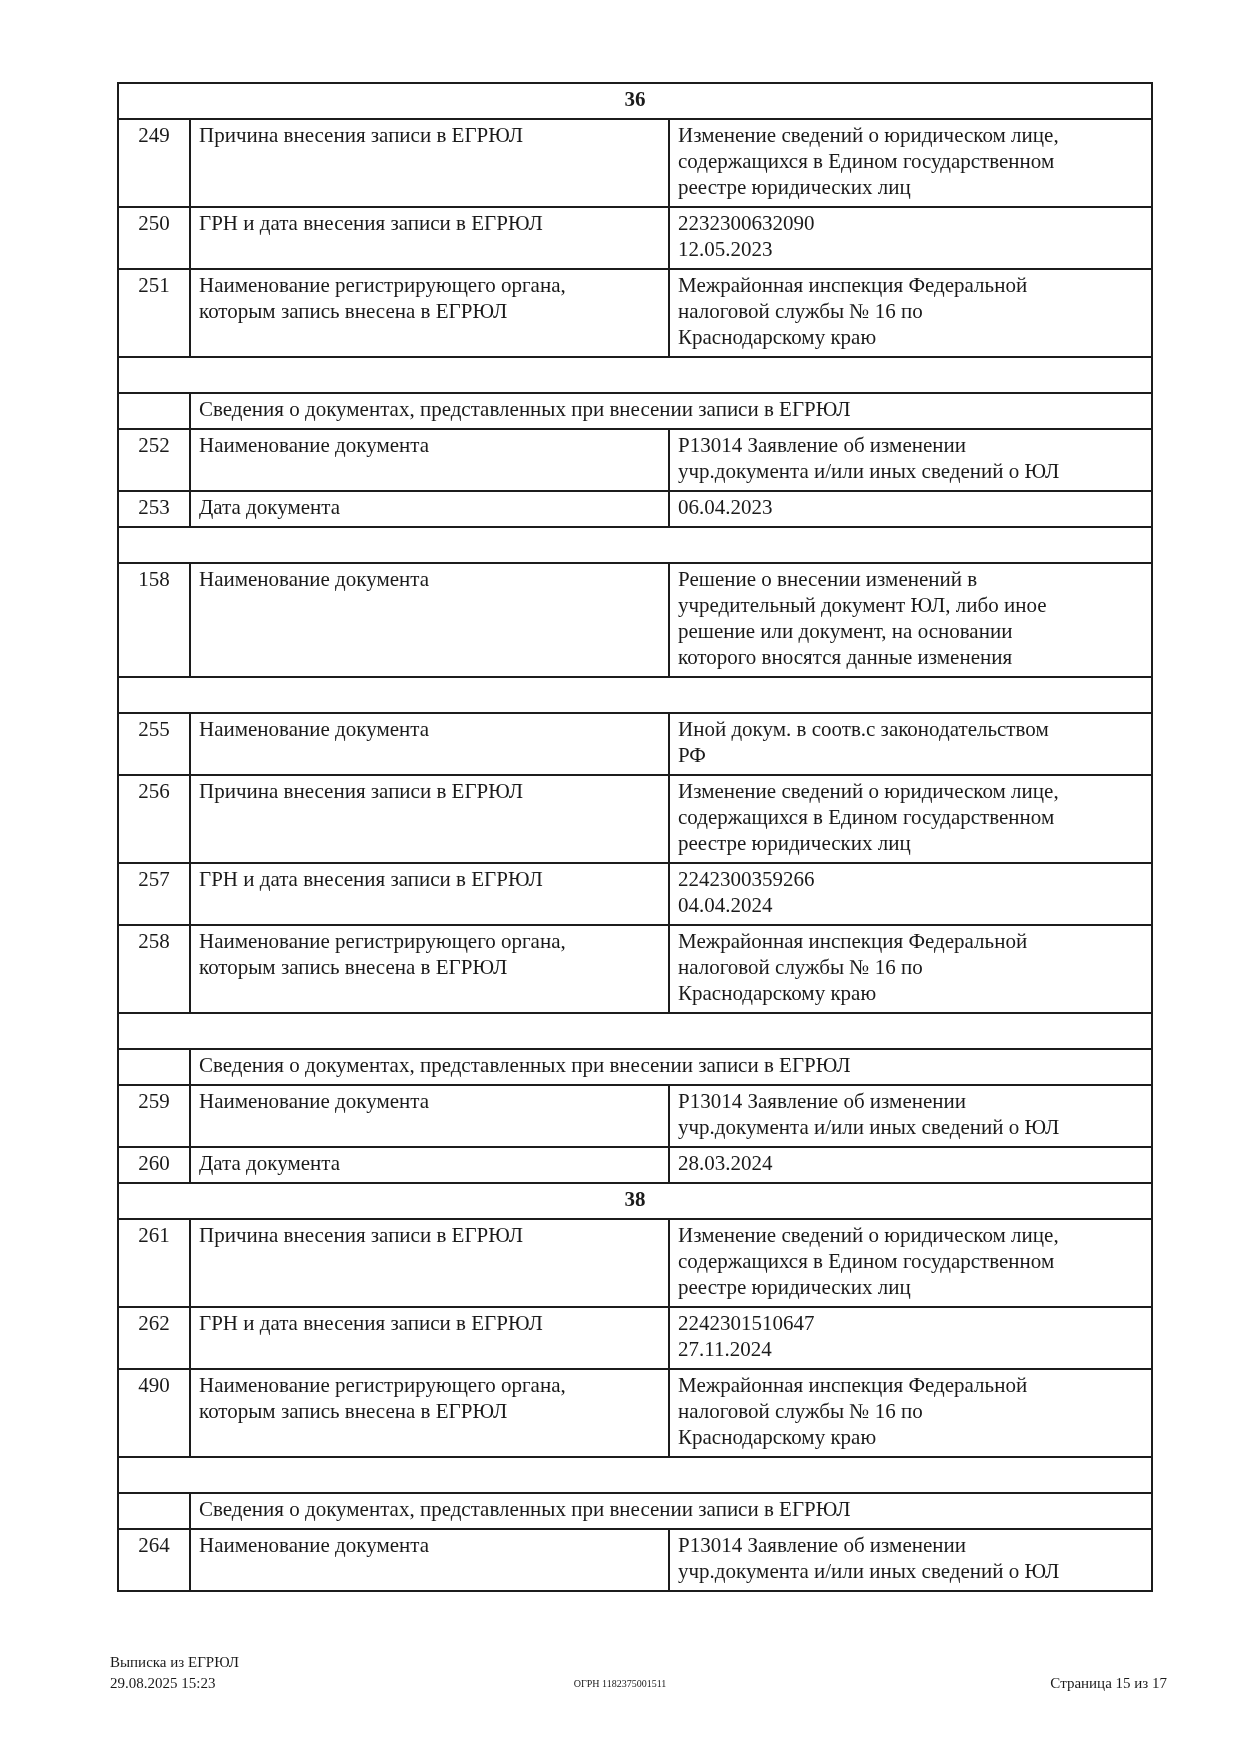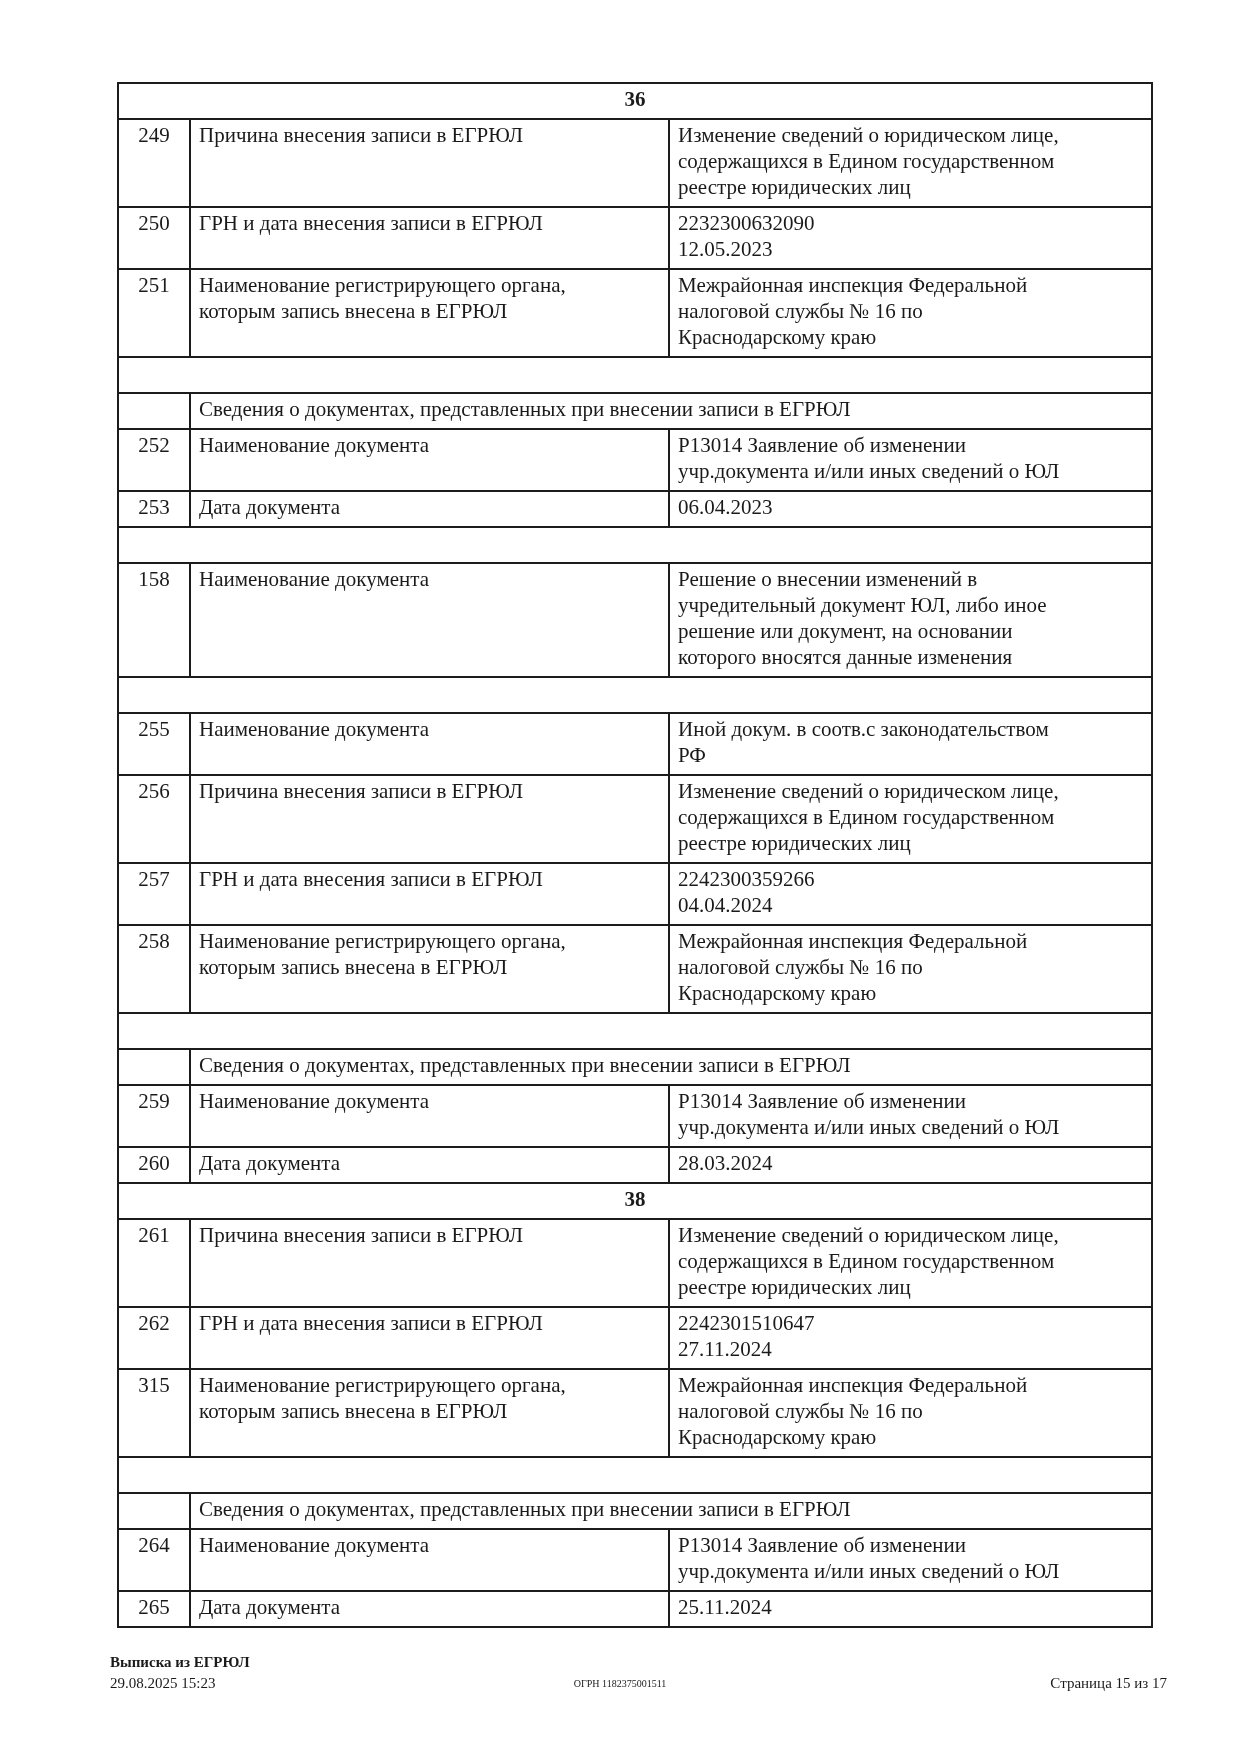--- a/index.html
+++ b/index.html
@@ -48,21 +48,21 @@
   }
   td.docshead {
     white-space: normal;
   }
   .footer-left {
     position: absolute;
     left: 110px; top: 1652px;
     font-size: 15px;
     line-height: 21px;
   }
-  .footer-left .t { font-weight: bold; text-align: center; }
+  .footer-left .t { font-weight: normal; text-align: center; }
   .footer-center {
     position: absolute;
     left: 0; top: 1673px;
     width: 1240px;
     text-align: center;
     font-size: 10px;
     line-height: 21px;
   }
   .footer-right {
     position: absolute;
@@ -195,44 +195,39 @@
 содержащихся в Едином государственном
 реестре юридических лиц</td>
       </tr>
       <tr>
         <td class="numc">262</td>
         <td>ГРН и дата внесения записи в ЕГРЮЛ</td>
         <td>2242301510647
 27.11.2024</td>
       </tr>
       <tr>
-        <td class="numc">315</td>
+        <td class="numc">490</td>
         <td>Наименование регистрирующего органа,
 которым запись внесена в ЕГРЮЛ</td>
         <td>Межрайонная инспекция Федеральной
 налоговой службы № 16 по
 Краснодарскому краю</td>
       </tr>
       <tr class="spacer">
         <td colspan="3"></td>
       </tr>
       <tr>
         <td class="numc"></td>
         <td colspan="2" class="docshead">Сведения о документах, представленных при внесении записи в ЕГРЮЛ</td>
       </tr>
       <tr>
         <td class="numc">264</td>
         <td>Наименование документа</td>
         <td>Р13014 Заявление об изменении
 учр.документа и/или иных сведений о ЮЛ</td>
-      </tr>
-      <tr>
-        <td class="numc">265</td>
-        <td>Дата документа</td>
-        <td>25.11.2024</td>
       </tr>
     </tbody>
   </table>
 
   <div class="footer-left">
     <div class="t">Выписка из ЕГРЮЛ</div>
     <div>29.08.2025 15:23</div>
   </div>
   <div class="footer-center">ОГРН 1182375001511</div>
   <div class="footer-right">Страница 15 из 17</div>

